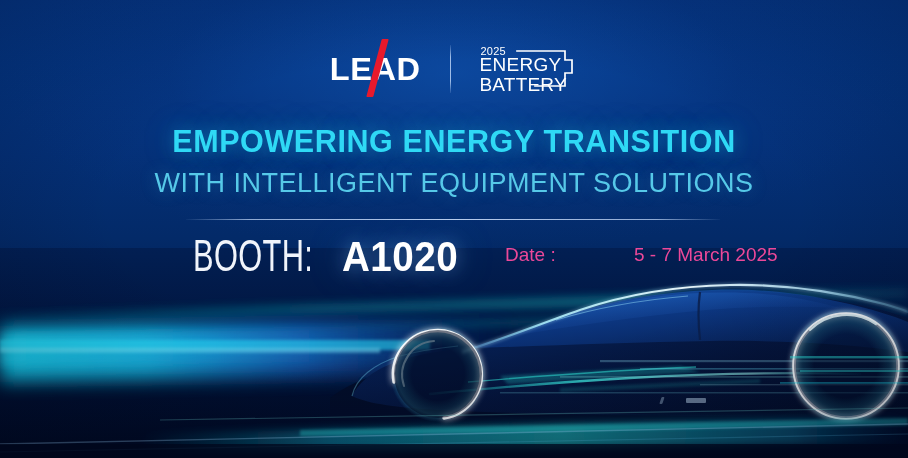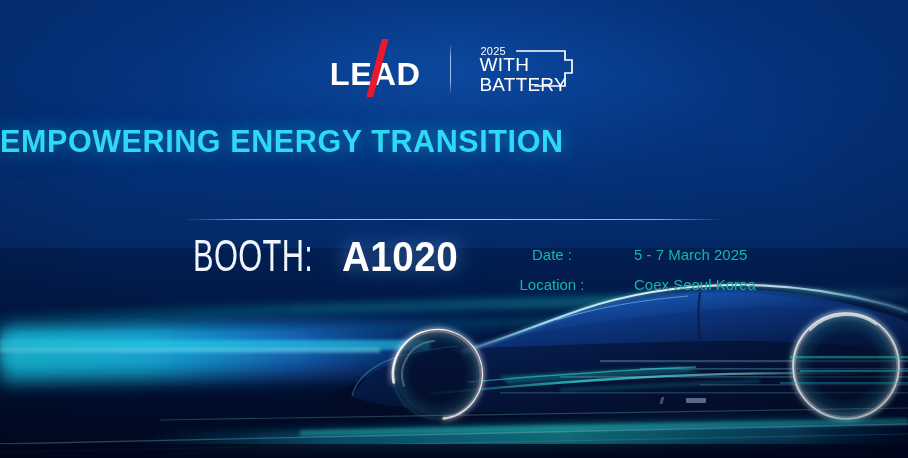--- a/index.html
+++ b/index.html
@@ -65,21 +65,21 @@
     top:40px; left:0; right:0;
     height:58px;
     display:flex;
     align-items:center;
     justify-content:center;
     gap:0;
   }
   .lead-logo {
     position:relative;
     width:92px; height:42px;
-    display:flex; align-items:flex-end; justify-content:center;
+    display:flex; align-items:center; justify-content:center;
   }
   .lead-logo .lead-text {
     font-size:31px;
     font-weight:bold;
     letter-spacing:0.5px;
     color:#ffffff;
     font-family:"Liberation Sans", sans-serif;
     line-height:1;
     transform:scaleX(1.05);
   }
@@ -137,20 +137,21 @@
     position:absolute;
     left:0; top:0;
     width:100px; height:54px;
     overflow:visible;
   }
 
   
   .headline {
     position:absolute;
     top:126px; left:0; right:0;
+    text-align:center;
     font-size:30.5px;
     font-weight:bold;
     letter-spacing:0.6px;
     color:#2fd9f5;
     text-shadow:0 0 18px rgba(47,217,245,0.40), 0 0 38px rgba(30,170,220,0.22);
     line-height:1;
   }
   .subheadline {
     position:absolute;
     top:170px; left:0; right:0;
@@ -207,24 +208,23 @@
     line-height:1;
     transform:scaleX(0.92);
     transform-origin:left bottom;
     text-shadow:0 0 20px rgba(140,200,255,0.45), 0 0 44px rgba(90,160,240,0.28);
     margin-left:-38px;
   }
 
   .meta-block {
     position:absolute;
     left:498px; top:6px;
-    color:#14b8a6;
-    font-size:15px;
+    color:#ec4899;
+    font-size:19px;
     line-height:30px;
-    text-align:center;
   }
   .meta-line { display:flex; }
   .meta-key { width:94px; white-space:nowrap; }
   .meta-val { white-space:nowrap;margin-left:35px; }
 </style>
 </head>
 <body>
 
 <div id="banner">
 
@@ -460,41 +460,38 @@
     </div>
 
     <div class="logo-divider"></div>
 
     <div class="ib-logo">
       <svg class="ib-battery" viewBox="0 0 100 54" xmlns="http://www.w3.org/2000/svg">
 
         <path d="M38,9 L86,9 L86,18 L93,18 L93,31 L86,31 L86,44 L56,44" fill="none" stroke="#ffffff" stroke-width="1.7" stroke-linecap="square" stroke-linejoin="miter"></path>
       </svg>
       <span class="ib-year">2025</span>
-      <span class="ib-l1">WITH</span>
+      <span class="ib-l1">ENERGY</span>
       <span class="ib-l2">BATTERY</span>
     </div>
   </div>
 
   <div class="headline">EMPOWERING ENERGY TRANSITION</div>
+  <div class="subheadline">WITH INTELLIGENT EQUIPMENT SOLUTIONS</div>
 
   <div class="rule"></div>
 
   <div class="info-row">
 
     <div class="booth-block">
       <span class="booth-label">BOOTH:</span>
       <span class="booth-number">A1020</span>
     </div>
 
     <div class="meta-block">
       <div class="meta-line">
         <span class="meta-key">Date :</span>
         <span class="meta-val">5 - 7 March 2025</span>
       </div>
-      <div class="meta-line">
-        <span class="meta-key">Location :</span>
-        <span class="meta-val">Coex Seoul Korea</span>
-      </div>
     </div>
   </div>
 
 </div>
 
 </body></html>

